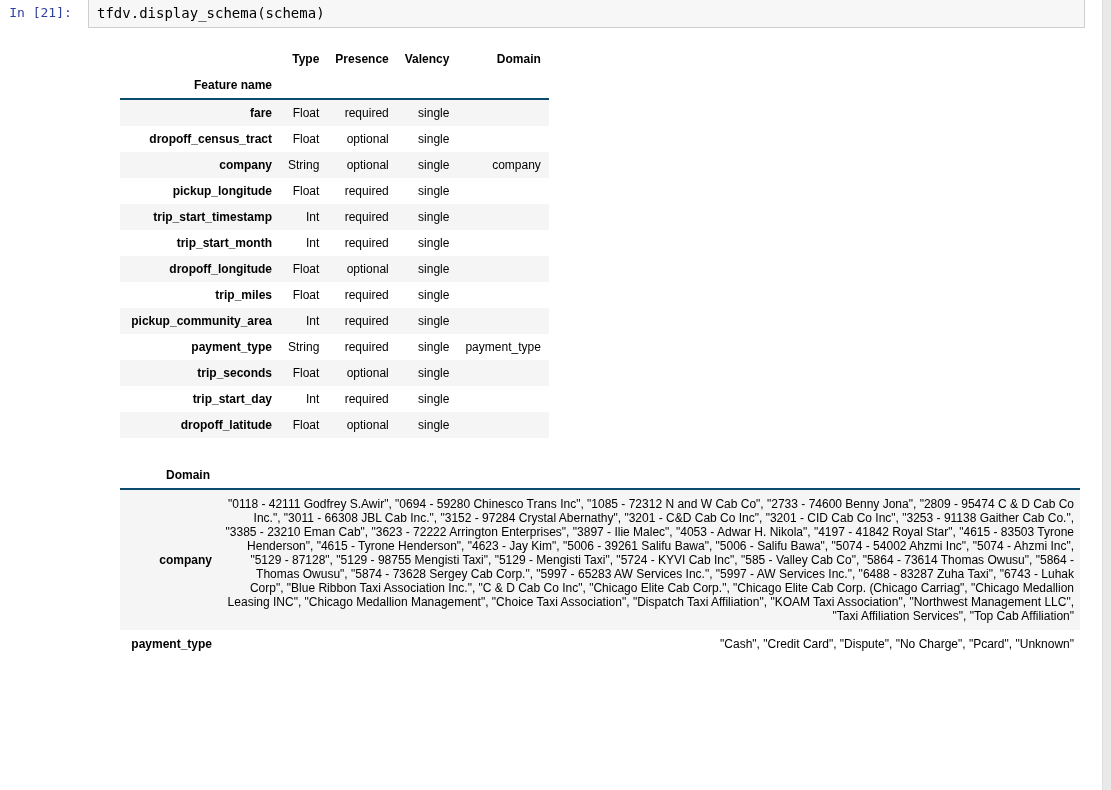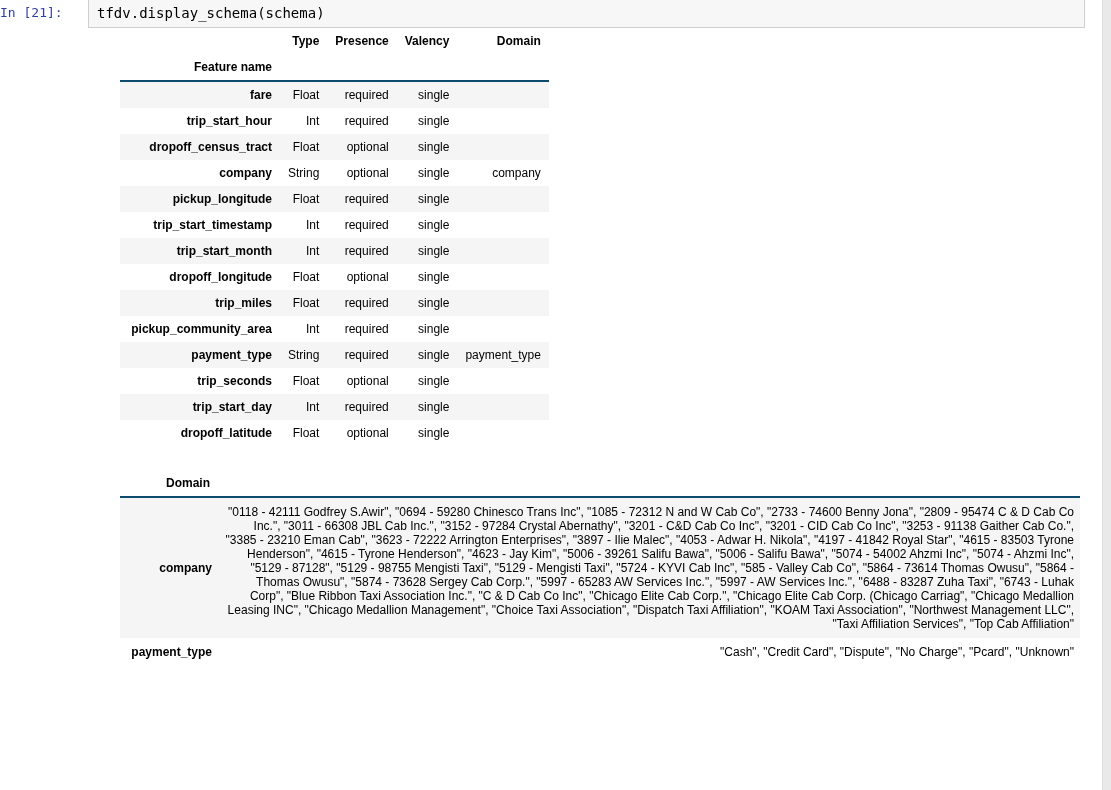--- a/index.html
+++ b/index.html
@@ -10,21 +10,21 @@
     font-family: "Liberation Sans", sans-serif;
     color: #000;
     overflow: hidden;
     position: relative;
   }
 
   
   .cell-input { display: flex; align-items: flex-start; }
   .prompt {
     width: 85px; flex: 0 0 85px;
-    text-align: left;
+    text-align: center;
     padding: 5px 4px 0 0;
     font-family: "DejaVu Sans Mono", monospace;
     font-size: 13px;
     color: #303F9F;
     white-space: nowrap;
   }
   .input-box {
     flex: 1 1 auto;
     margin-left: 3px;
     margin-right: 26px;
@@ -32,21 +32,21 @@
     border: 1px solid #cfcfcf;
     background: #f7f7f7;
     padding: 6px 8px 5px 8px;
     font-family: "DejaVu Sans Mono", monospace;
     font-size: 14px;
     line-height: 17px;
     color: #000;
   }
 
   
-  .output { margin-left: 120px; }
+  .output { margin-left: 120px; margin-top: 18px; }
 
   table { border-collapse: collapse; font-size: 12px; color: #000; }
   th, td {
     text-align: right;
     vertical-align: middle;
     padding: 6px 8px;
     line-height: 14px;
     font-weight: normal;
   }
   thead th { font-weight: bold; }
@@ -113,27 +113,20 @@
     <tbody>
 
         <tr>
           <th>fare</th>
           <td>Float</td>
           <td>required</td>
           <td>single</td>
           <td></td>
         </tr>
 
-        <tr>
-          <th>trip_start_hour</th>
-          <td>Int</td>
-          <td>required</td>
-          <td>single</td>
-          <td></td>
-        </tr>
 
         <tr>
           <th>dropoff_census_tract</th>
           <td>Float</td>
           <td>optional</td>
           <td>single</td>
           <td></td>
         </tr>
 
         <tr>

